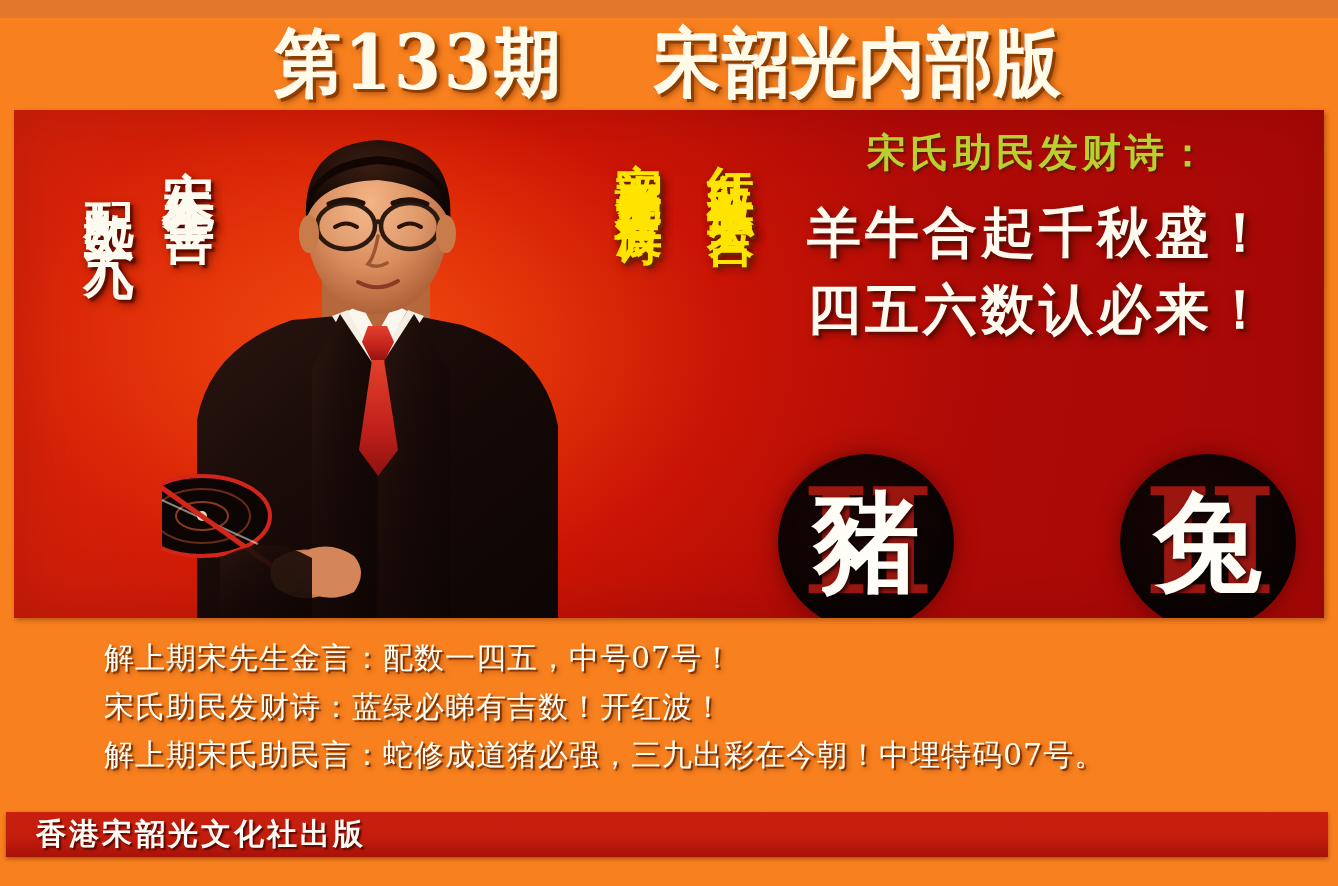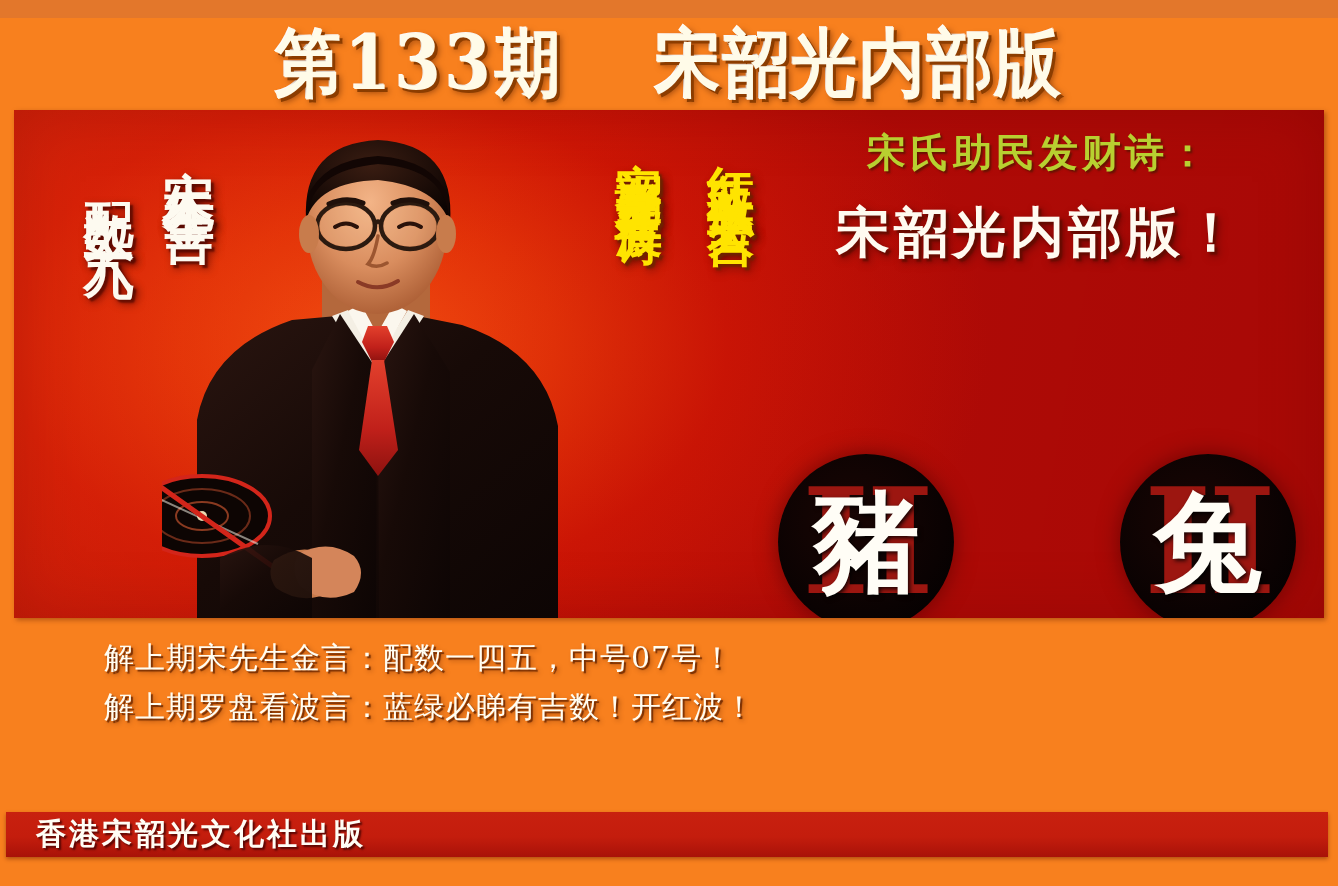--- a/index.html
+++ b/index.html
@@ -264,38 +264,40 @@
           <path d="M112 440 Q142 420 168 438 Q182 452 170 472 Q140 486 114 468 Q104 454 112 440 Z" fill="#c87a4b"></path>
           <path d="M136 434 Q166 418 192 436 Q206 452 192 472 Q162 486 138 466 Q128 450 136 434 Z" fill="#d4855a"></path>
 
           <path d="M58 498 L58 438 Q106 412 150 438 L150 498 Z" fill="url(#suit)" opacity=".9"></path>
         </g>
       </svg>
     </div>
 
     <div class="poem">
       <div class="poem-head">宋氏助民发财诗：</div>
-      <div class="poem-line">宋韶光内部版！</div>
+      <div class="poem-line">羊牛合起千秋盛！</div>
+      <div class="poem-line">四五六数认必来！</div>
     </div>
 
     <div class="zodiacs">
       <div class="zodiac" id="zodiac-1">
         <div class="numeral">II</div>
         <div class="glyph">豬</div>
       </div>
       <div class="zodiac" id="zodiac-2">
         <div class="numeral">II</div>
         <div class="glyph">兔</div>
       </div>
     </div>
 
   </div>
 
   <div class="notes">
     <div class="note-line">解上期宋先生金言：配数一四五，中号07号！</div>
-    <div class="note-line">解上期罗盘看波言：蓝绿必睇有吉数！开红波！</div>
+    <div class="note-line">宋氏助民发财诗：蓝绿必睇有吉数！开红波！</div>
+    <div class="note-line">解上期宋氏助民言：蛇修成道猪必强，三九出彩在今朝！中埋特码07号。</div>
   </div>
 
   <div class="footer">
     <div class="footer-text">香港宋韶光文化社出版</div>
   </div>
 
 </div>
 
 </body></html>

